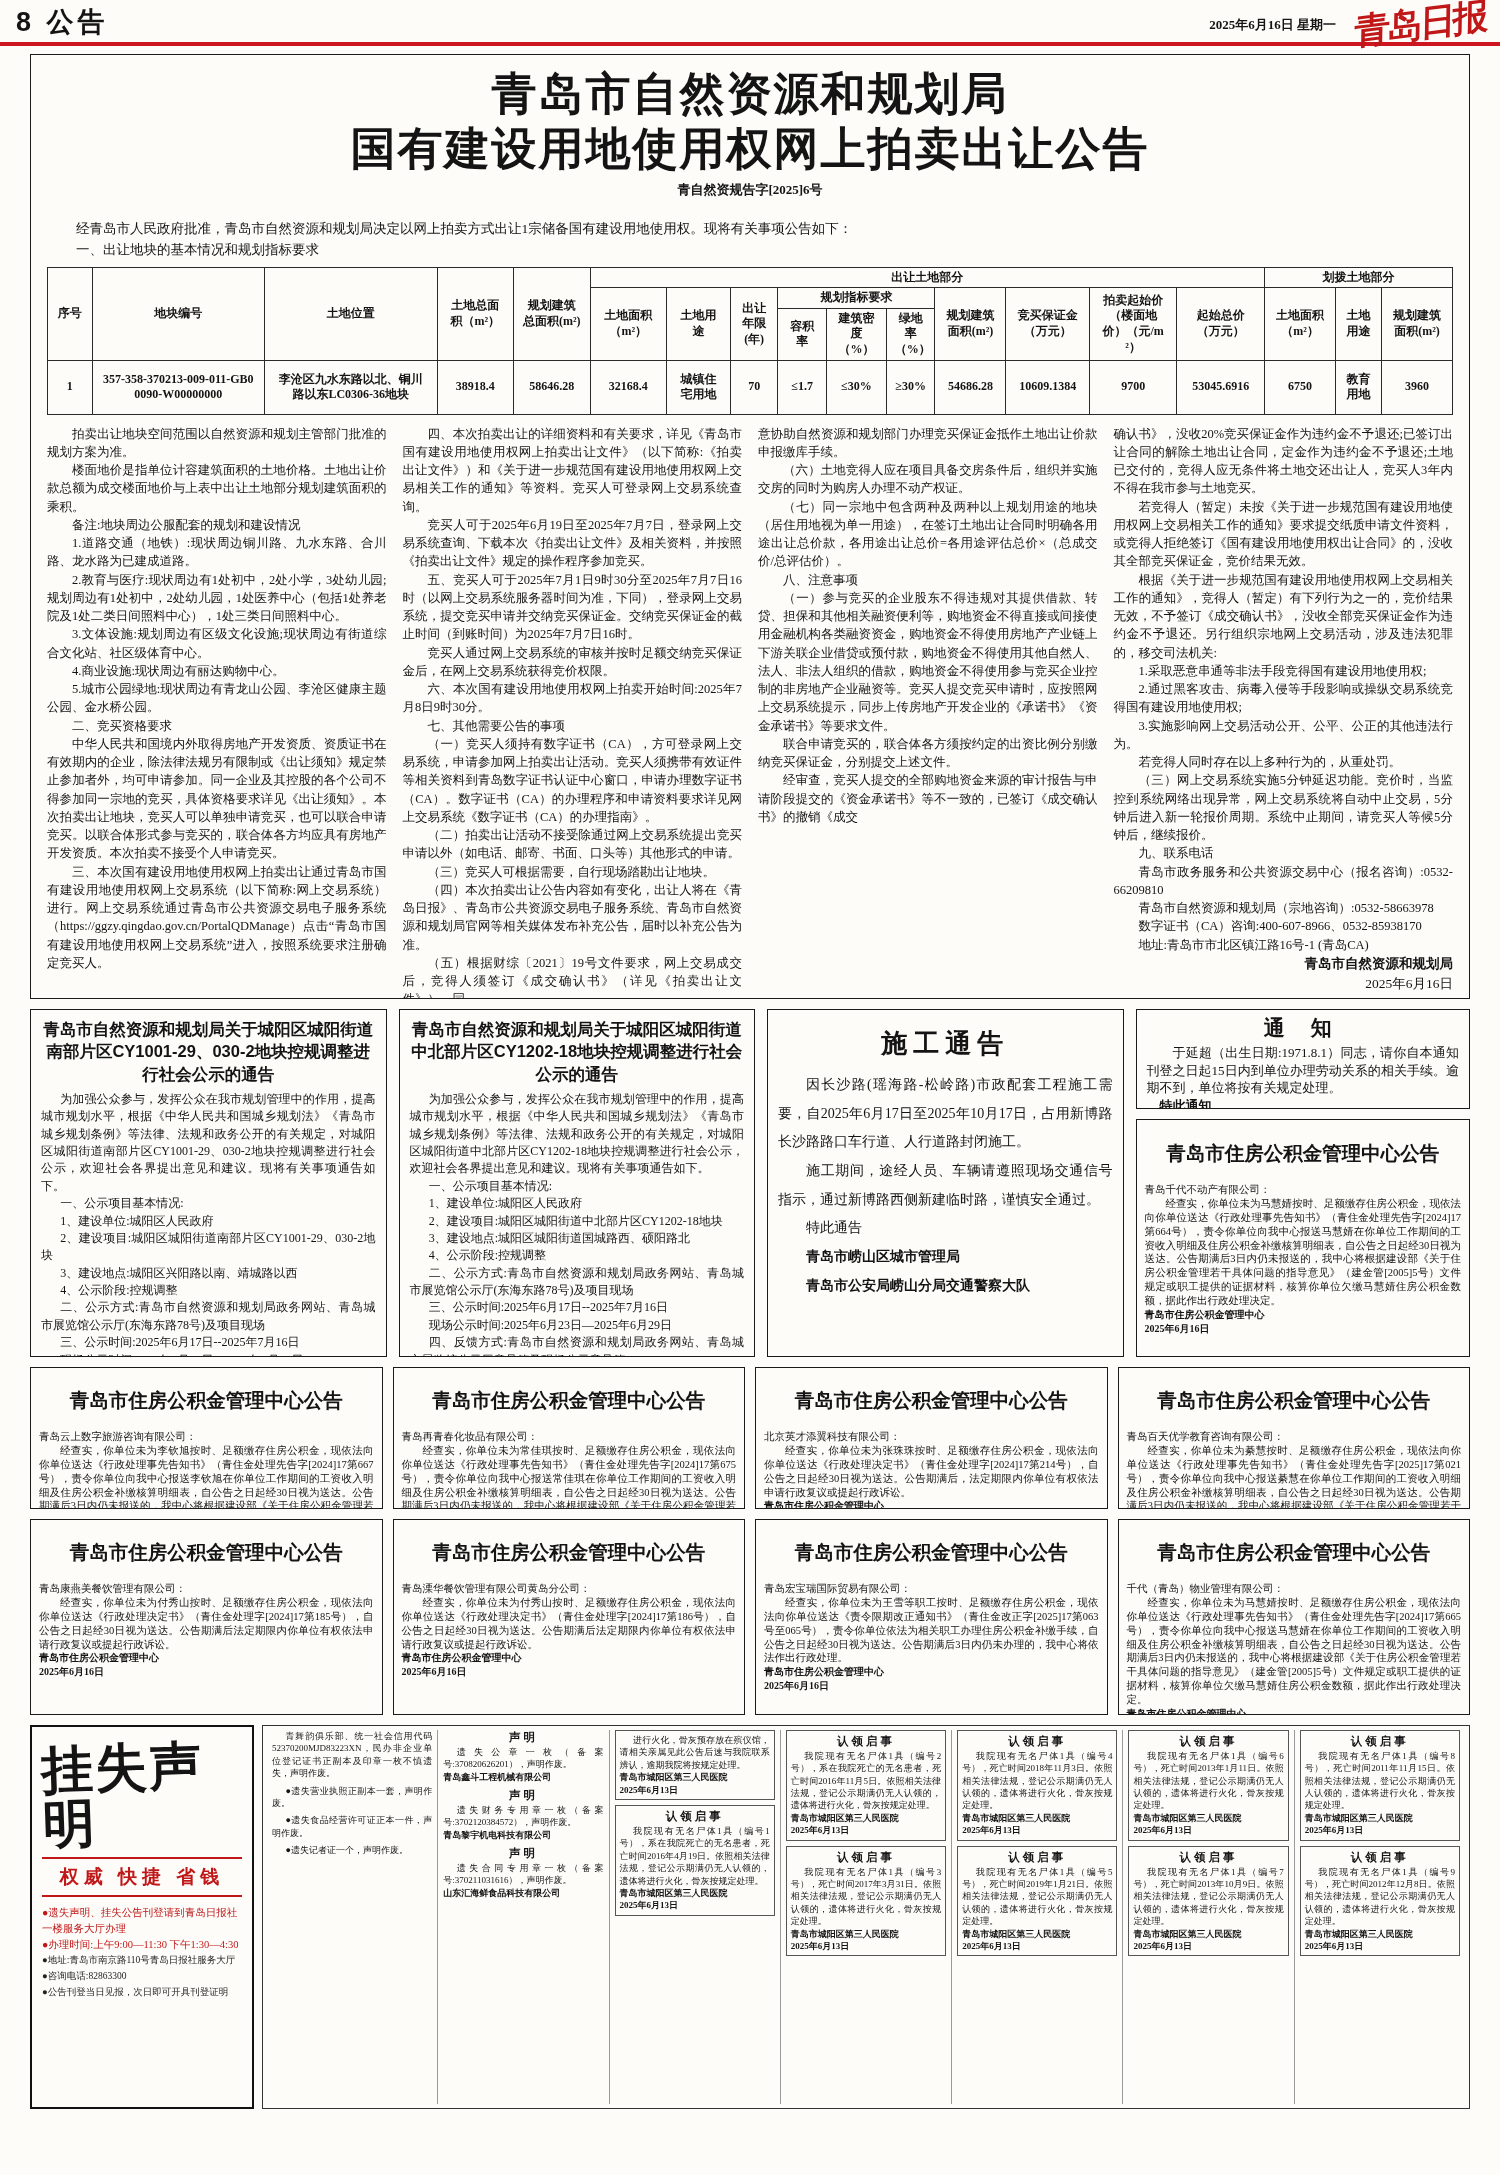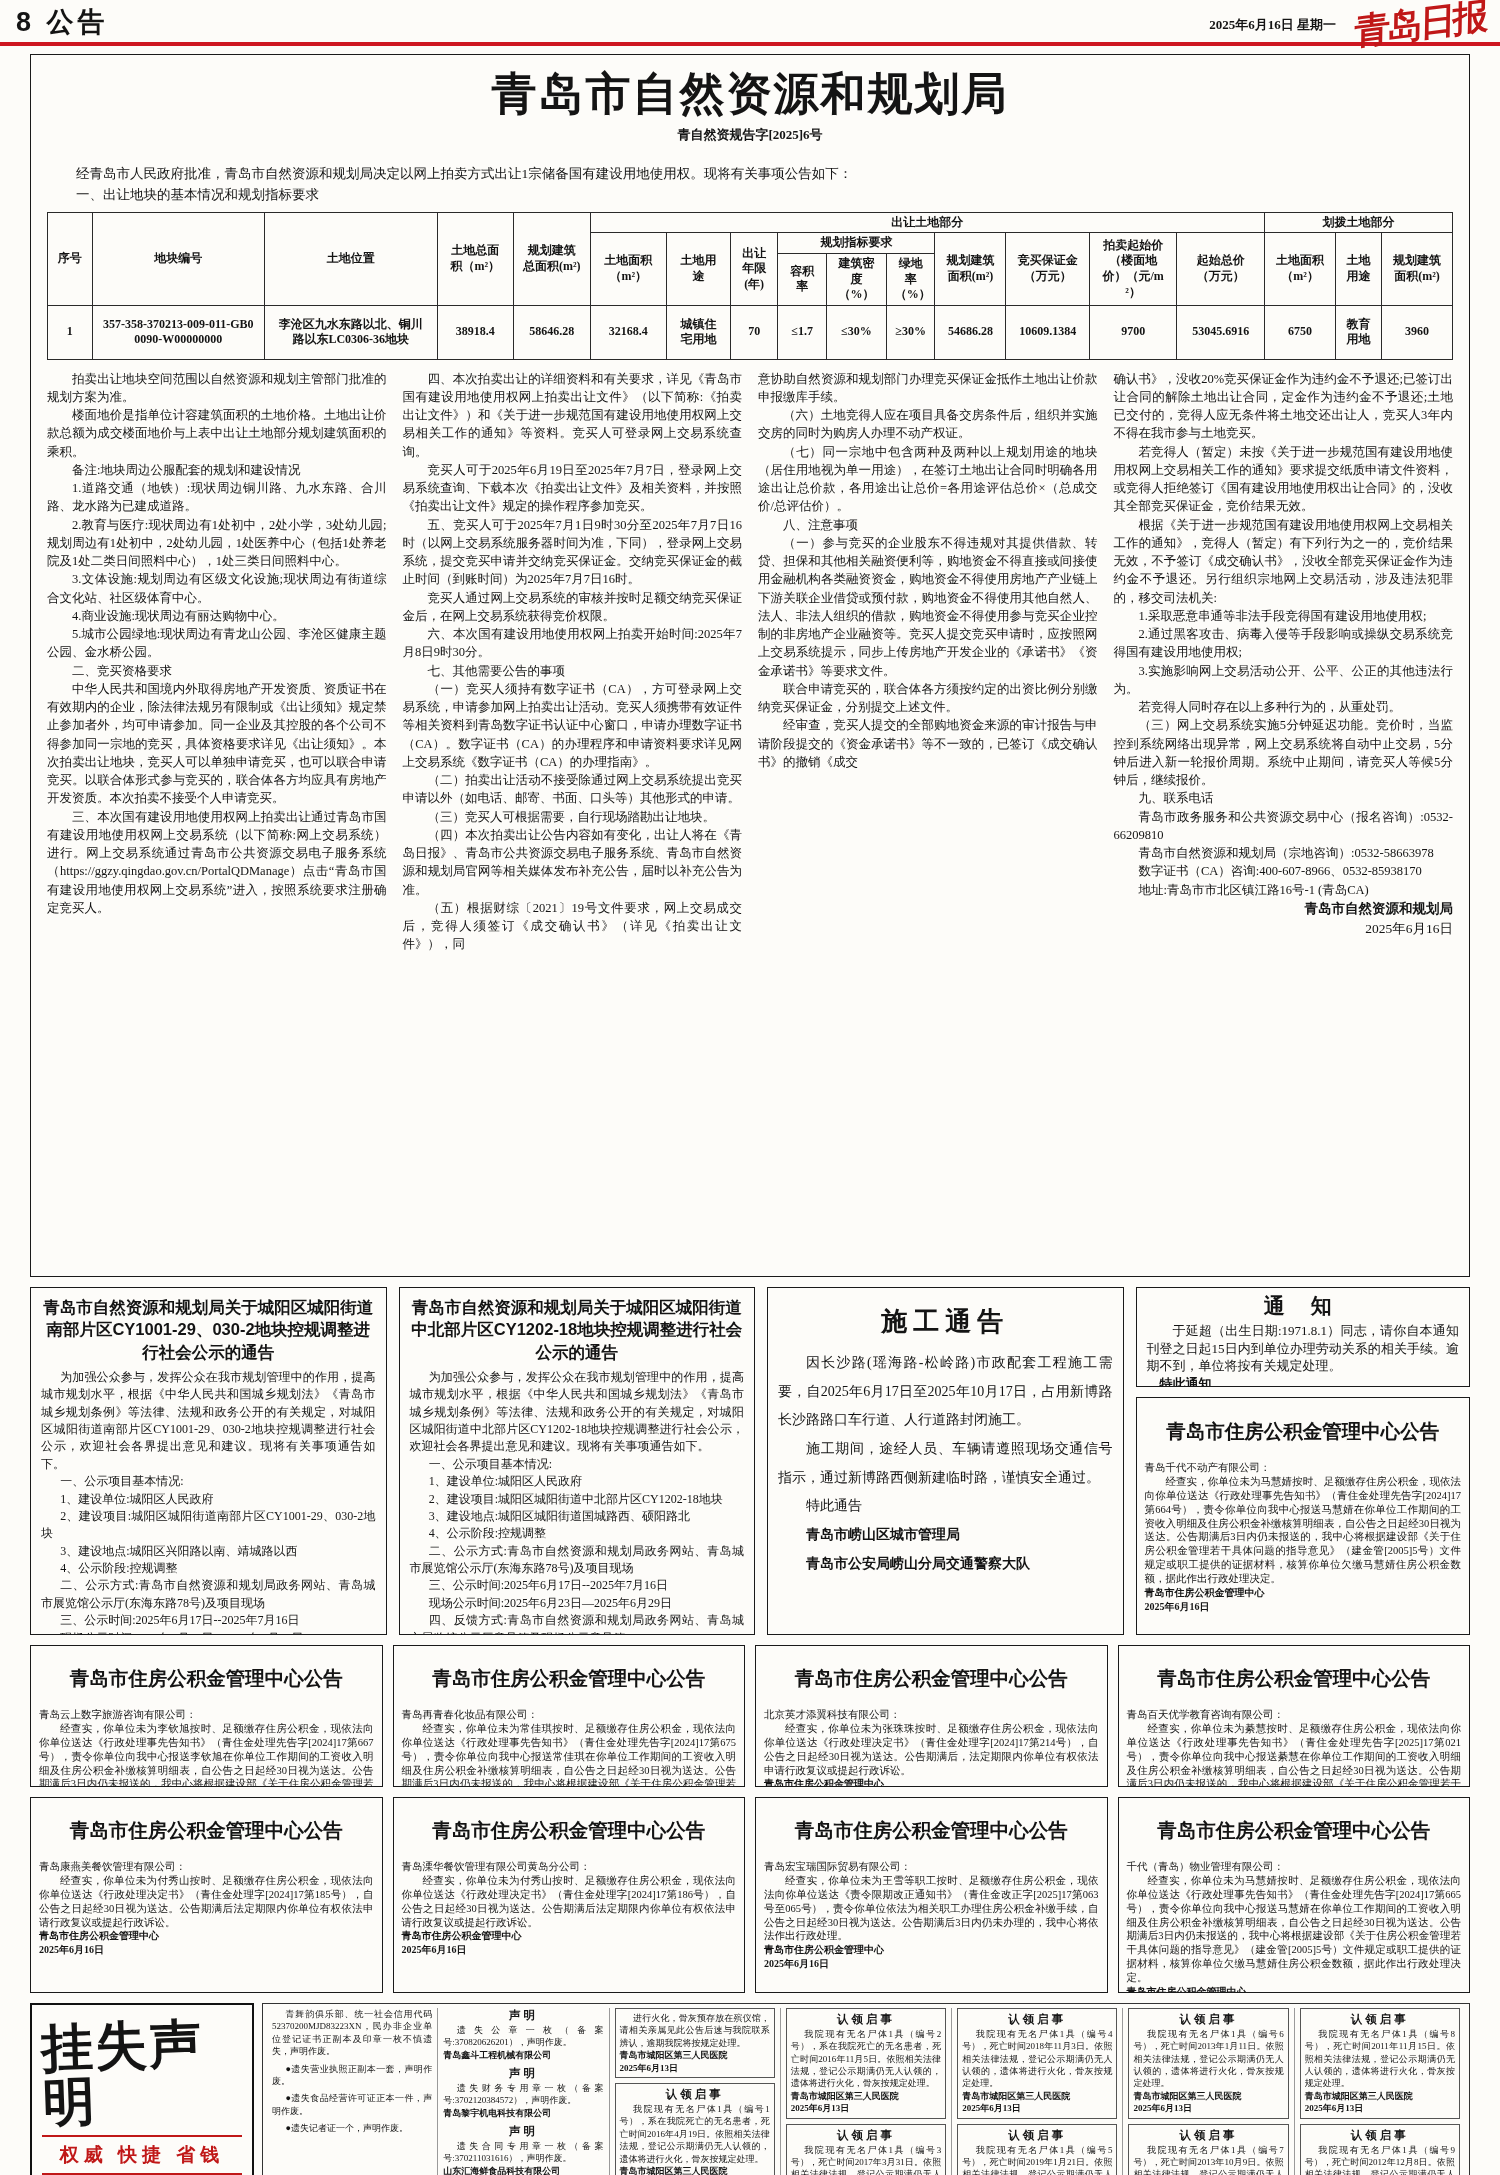--- a/index.html
+++ b/index.html
@@ -11,21 +11,21 @@
   }
   .masthead{display:flex;align-items:flex-end;justify-content:space-between;height:38px;padding:2px 14px 2px 16px;}
   .pageno{font-family:"Liberation Sans",sans-serif;font-size:27px;font-weight:700;letter-spacing:4px;}
   .mh-right{display:flex;align-items:flex-end;gap:18px;}
   .dateline{font-size:13px;font-weight:700;padding-bottom:6px;}
   .logo{font-size:36px;font-weight:900;color:#c01818;font-family:"Liberation Serif",serif;
         transform:rotate(-7deg) skewX(-8deg);display:inline-block;letter-spacing:-3px;line-height:.9;}
   .red-rule{height:4px;background:#ce1620;}
   .content{margin:8px 30px 0;}
   
-  .main-box{border:1.5px solid #1a1a1a;height:1223px;box-sizing:border-box;padding:10px 16px 8px;overflow:hidden;}
+  .main-box{border:1.5px solid #1a1a1a;height:945px;box-sizing:border-box;padding:10px 16px 8px;overflow:hidden;}
   .big-title{font-family:"Liberation Sans",sans-serif;font-weight:900;font-size:45px;text-align:center;line-height:1.22;letter-spacing:2px;margin:2px 0 4px;}
   .docnum{text-align:center;font-weight:700;font-size:13px;margin:2px 0 10px;}
   .intro,.sec1{font-size:13.5px;line-height:1.55;margin:0 2px;}
   .intro{text-indent:2em;margin-top:20px;}
   .sec1{text-indent:2em;margin-bottom:6px;}
   table.land{width:100%;border-collapse:collapse;table-layout:fixed;text-align:center;font-size:12px;}
   table.land td,table.land th{border:1px solid #2a2a2a;padding:2px 8px;font-weight:700;line-height:1.3;word-break:break-all;vertical-align:middle;}
   .cols4{display:flex;gap:16px;margin-top:10px;height:598px;overflow:hidden;}
   .tcol{flex:1;font-size:12.5px;line-height:1.46;text-align:justify;}
   .tcol p{margin:0;text-indent:2em;}
@@ -83,20 +83,21 @@
     <span class="logo">青岛日报</span>
   </div>
 </div>
 <div class="red-rule"></div>
 
 <div class="content">
 
   <div class="main-box">
     <div class="big-title">
       <div>青岛市自然资源和规划局</div>
+      <div>国有建设用地使用权网上拍卖出让公告</div>
     </div>
     <div class="docnum">青自然资规告字[2025]6号</div>
     <div class="intro">经青岛市人民政府批准，青岛市自然资源和规划局决定以网上拍卖方式出让1宗储备国有建设用地使用权。现将有关事项公告如下：</div>
     <div class="sec1">一、出让地块的基本情况和规划指标要求</div>
 
     <table class="land">
       <colgroup>
         <col style="width:3.2%">
           <col style="width:12.4%">
           <col style="width:12.4%">

